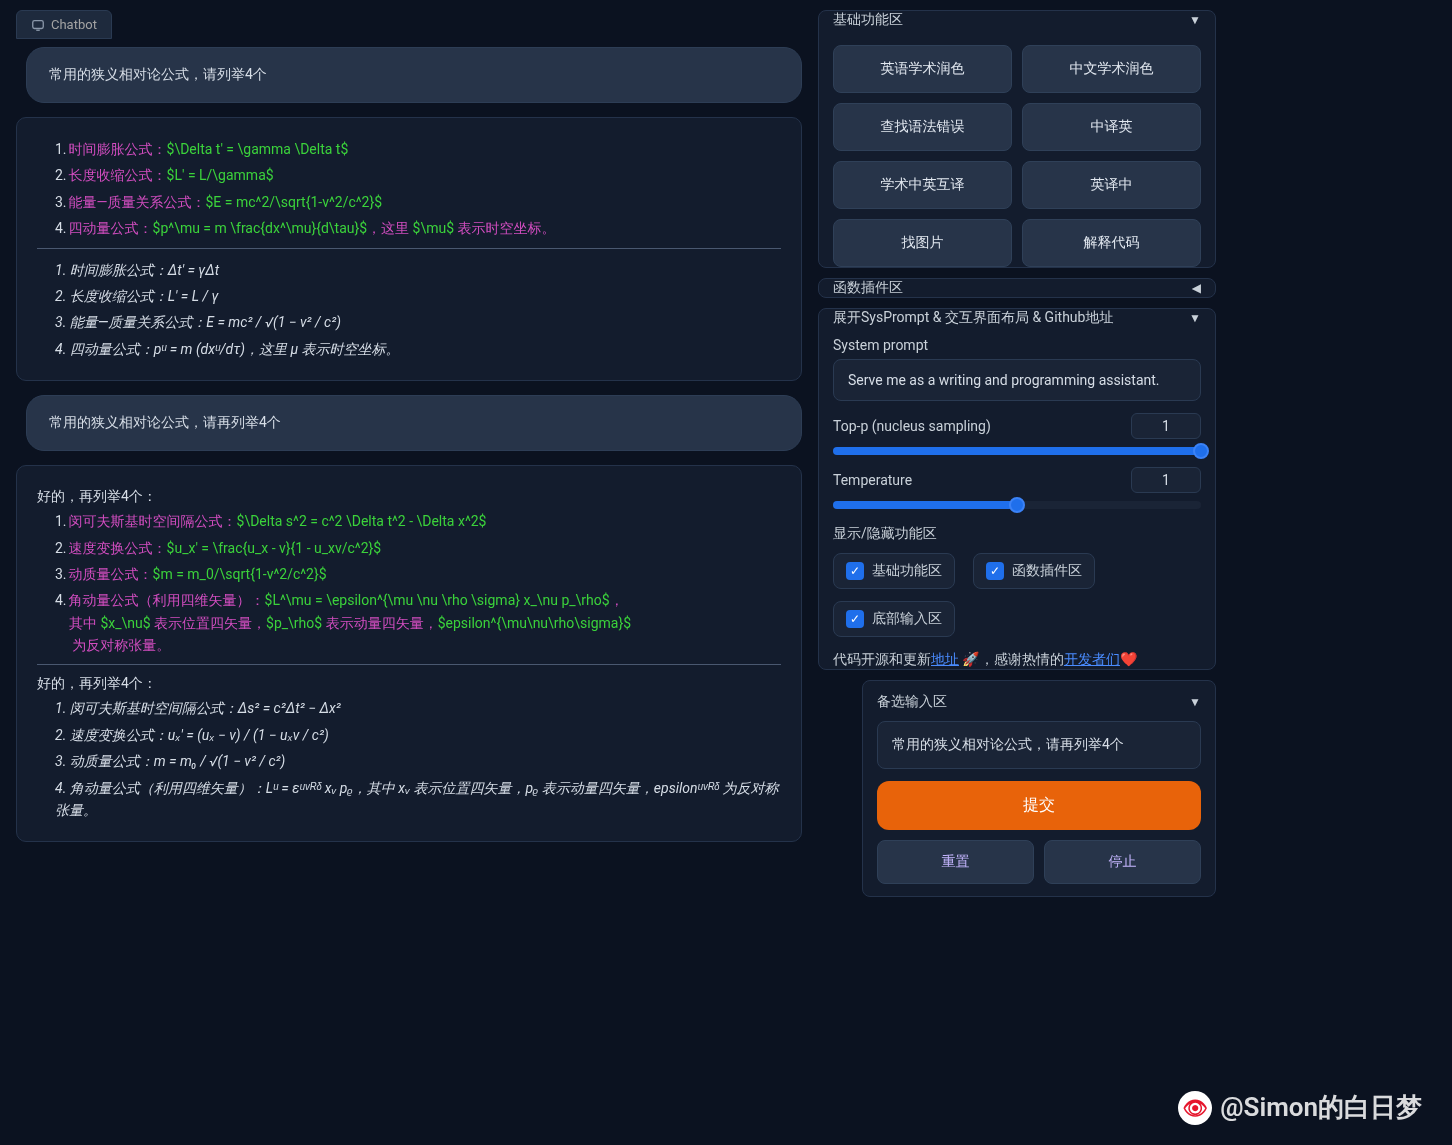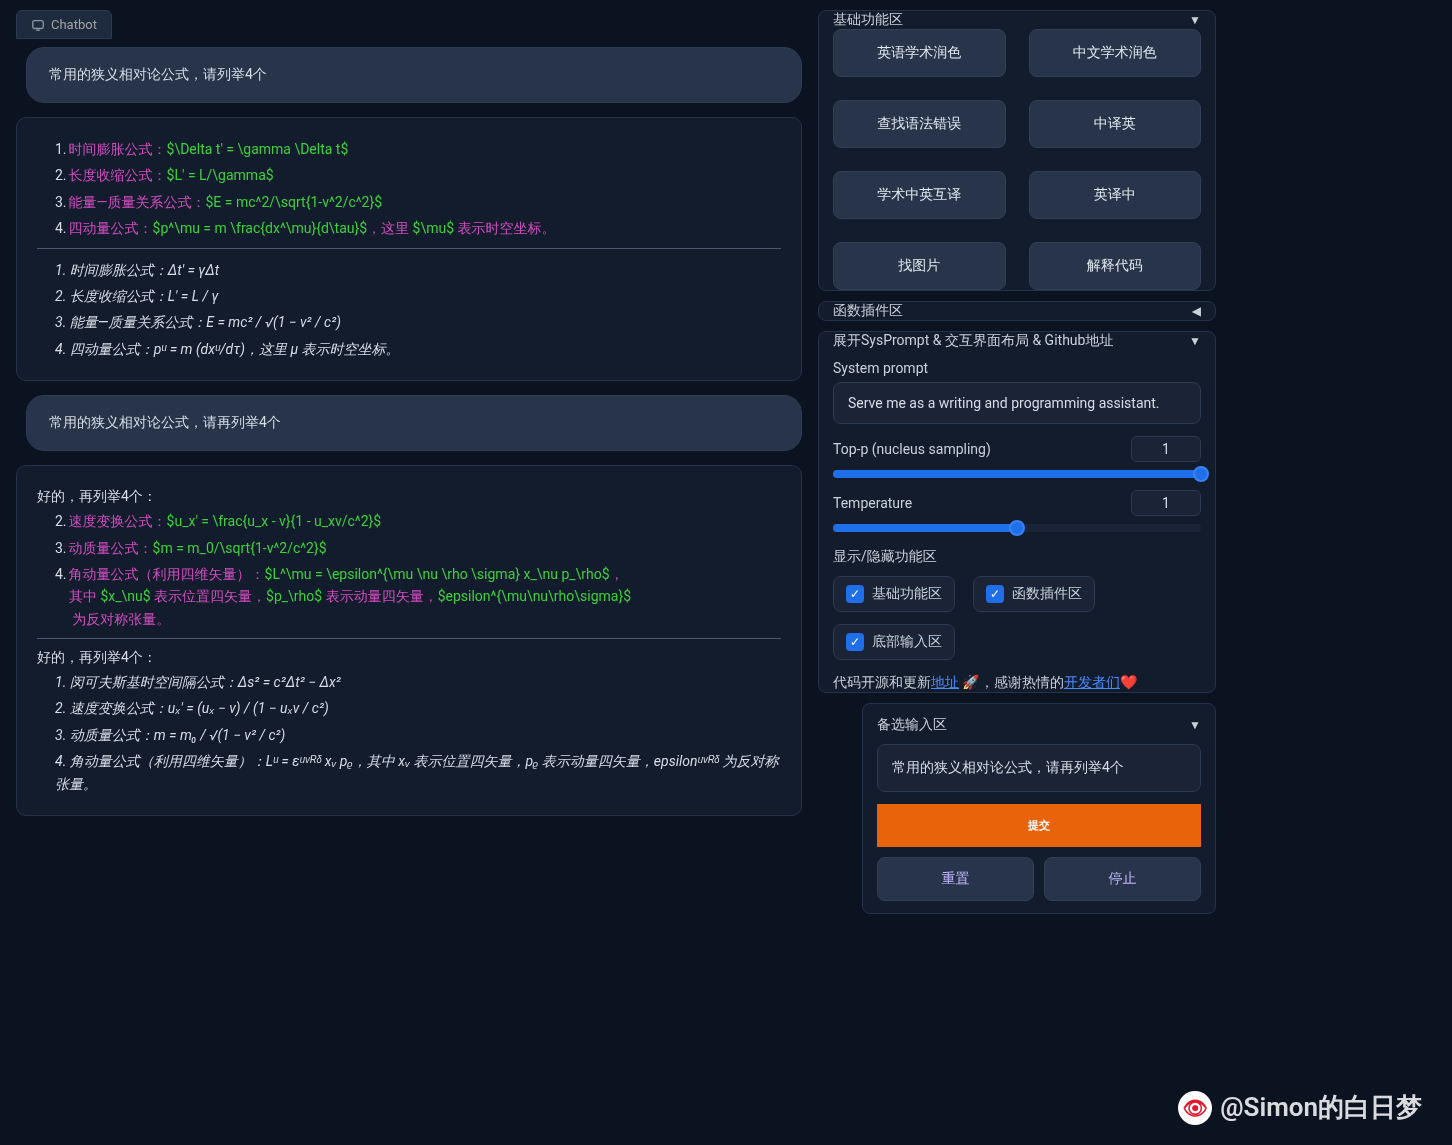--- a/index.html
+++ b/index.html
@@ -76,22 +76,22 @@
   justify-content: space-between;
   align-items: center;
   color: #c9d1d9;
   font-size: 14px;
   cursor: pointer;
 }
 .chev { color: #c9d1d9; font-size: 12px; }
 .btn-grid {
   display: grid;
   grid-template-columns: 1fr 1fr;
-  gap: 23px;
-  margin-top: 0;
+  gap: 10px;
+  margin-top: 16px;
 }
 .btn {
   background: #273449;
   border: 1px solid #2f4058;
   border-radius: 8px;
   padding: 14px 8px;
   color: #e2e8f0;
   text-align: center;
   font-size: 14px;
   cursor: pointer;
@@ -150,23 +150,23 @@
   color:white; font-size:12px;
 }
 .footer-links { margin-top:14px; color:#c9d1d9; font-size:14px; }
 .link { color:#4a8cff; text-decoration:underline; }
 .input-panel { padding:12px 14px;margin-left:44px; }
 .text-input {
   background:#1a2436; border:1px solid #2a3a52; border-radius:8px;
   padding:14px; color:#d6dde6; width:100%; margin-top:10px;
 }
 .submit-btn {
-  background:#e8630a; border:none; border-radius:0;
+  background:#e8630a; border:none; border-radius:12px;
   padding:14px; color:white; width:100%; margin-top:12px;
-  font-size:11px; font-weight:bold; cursor:pointer;
+  font-size:16px; font-weight:normal; cursor:pointer;
 }
 .btn-row-2 { display:flex; gap:10px; margin-top:10px; }
 .btn-half {
   flex:1; background:#273449; border:1px solid #2f4058; border-radius:8px;
   padding:12px; color:#c4b5fd; text-align:center; cursor:pointer;
 }
 .watermark {
   position:fixed; right:30px; bottom:20px;
   color:rgba(255,255,255,0.85); font-size:26px; font-weight:600;
   display:flex; align-items:center; gap:8px;
@@ -216,20 +216,21 @@
       </ol>
     </div>
 
     <div class="user-msg">
       <span>常用的狭义相对论公式，请再列举4个</span>
     </div>
 
     <div class="bot-msg">
       <div class="lead">好的，再列举4个：</div>
       <ol class="ol">
+        <li><span class="num">1.</span><span class="raw-m">闵可夫斯基时空间隔公式：</span><span class="raw-g">$\Delta s^2 = c^2 \Delta t^2 - \Delta x^2$</span></li>
         <li><span class="num">2.</span><span class="raw-m">速度变换公式：</span><span class="raw-g">$u_x' = \frac{u_x - v}{1 - u_xv/c^2}$</span></li>
         <li><span class="num">3.</span><span class="raw-m">动质量公式：</span><span class="raw-g">$m = m_0/\sqrt{1-v^2/c^2}$</span></li>
         <li><span class="num">4.</span><span class="raw-m">角动量公式（利用四维矢量）：</span><span class="raw-g">$L^\mu = \epsilon^{\mu \nu \rho \sigma} x_\nu p_\rho$</span><span class="raw-m">，</span><br>&nbsp;&nbsp;&nbsp;&nbsp;<span class="raw-m">其中 </span><span class="raw-g">$x_\nu$</span><span class="raw-m"> 表示位置四矢量，</span><span class="raw-g">$p_\rho$</span><span class="raw-m"> 表示动量四矢量，</span><span class="raw-g">$epsilon^{\mu\nu\rho\sigma}$</span><br>&nbsp;&nbsp;&nbsp;&nbsp;<span class="raw-m"> 为反对称张量。</span></li>
       </ol>
       <hr class="hr">
       <div class="lead">好的，再列举4个：</div>
       <ol class="ol rendered">
         <li>1. 闵可夫斯基时空间隔公式：Δs² = c²Δt² − Δx²</li>
         <li>2. 速度变换公式：uₓ′ = (uₓ − v) / (1 − uₓv / c²)</li>
         <li>3. 动质量公式：m = m₀ / √(1 − v² / c²)</li>

